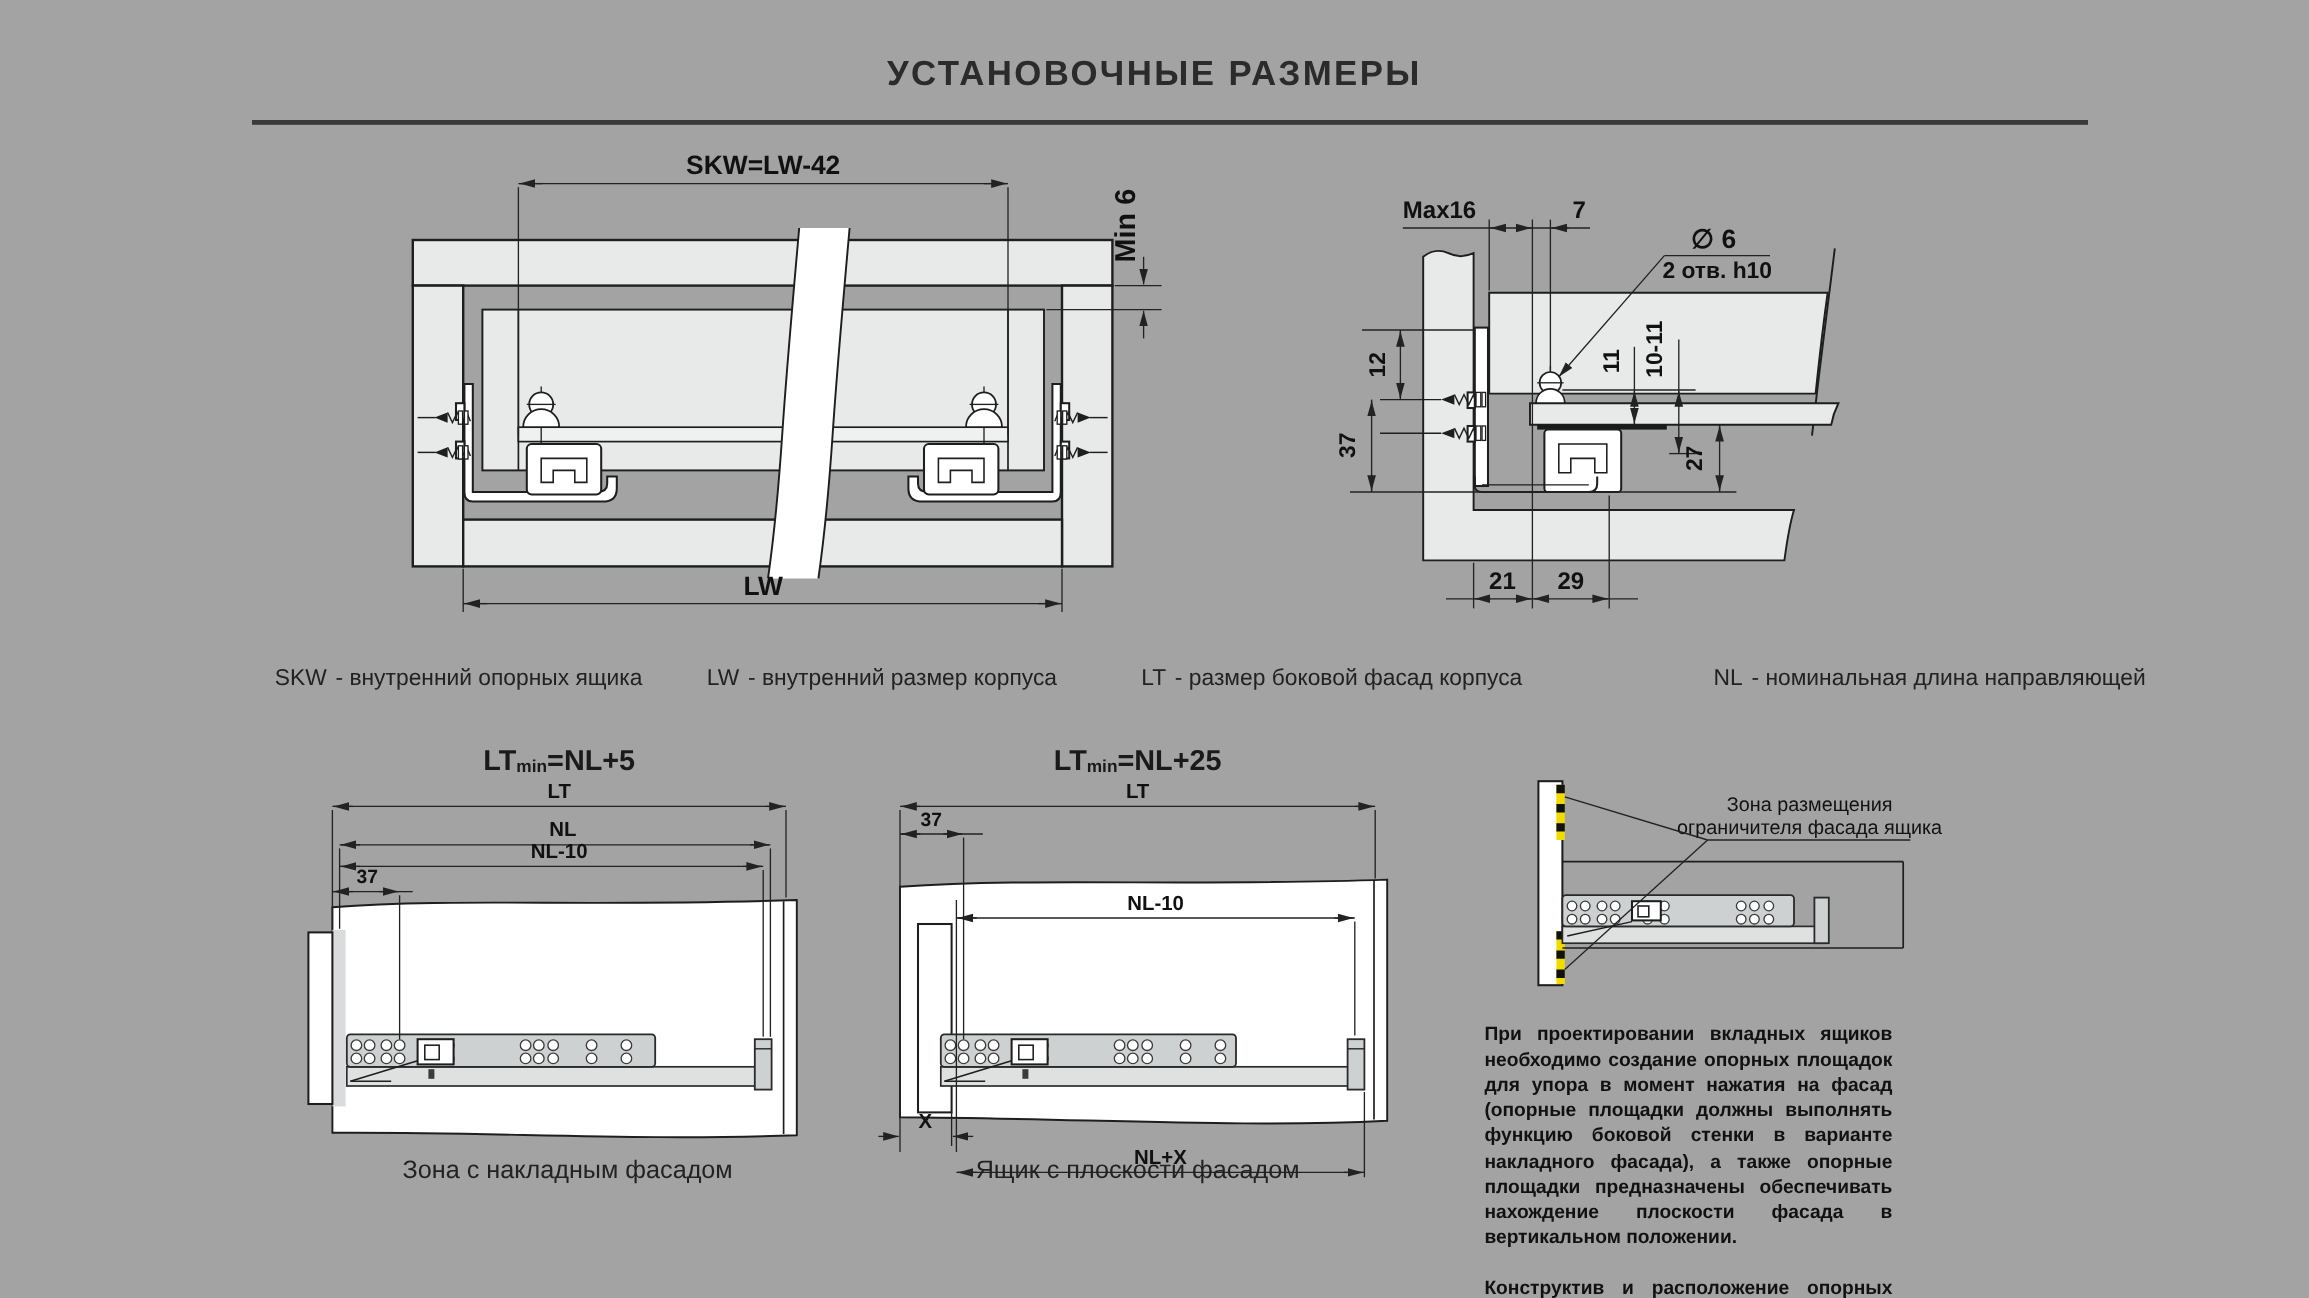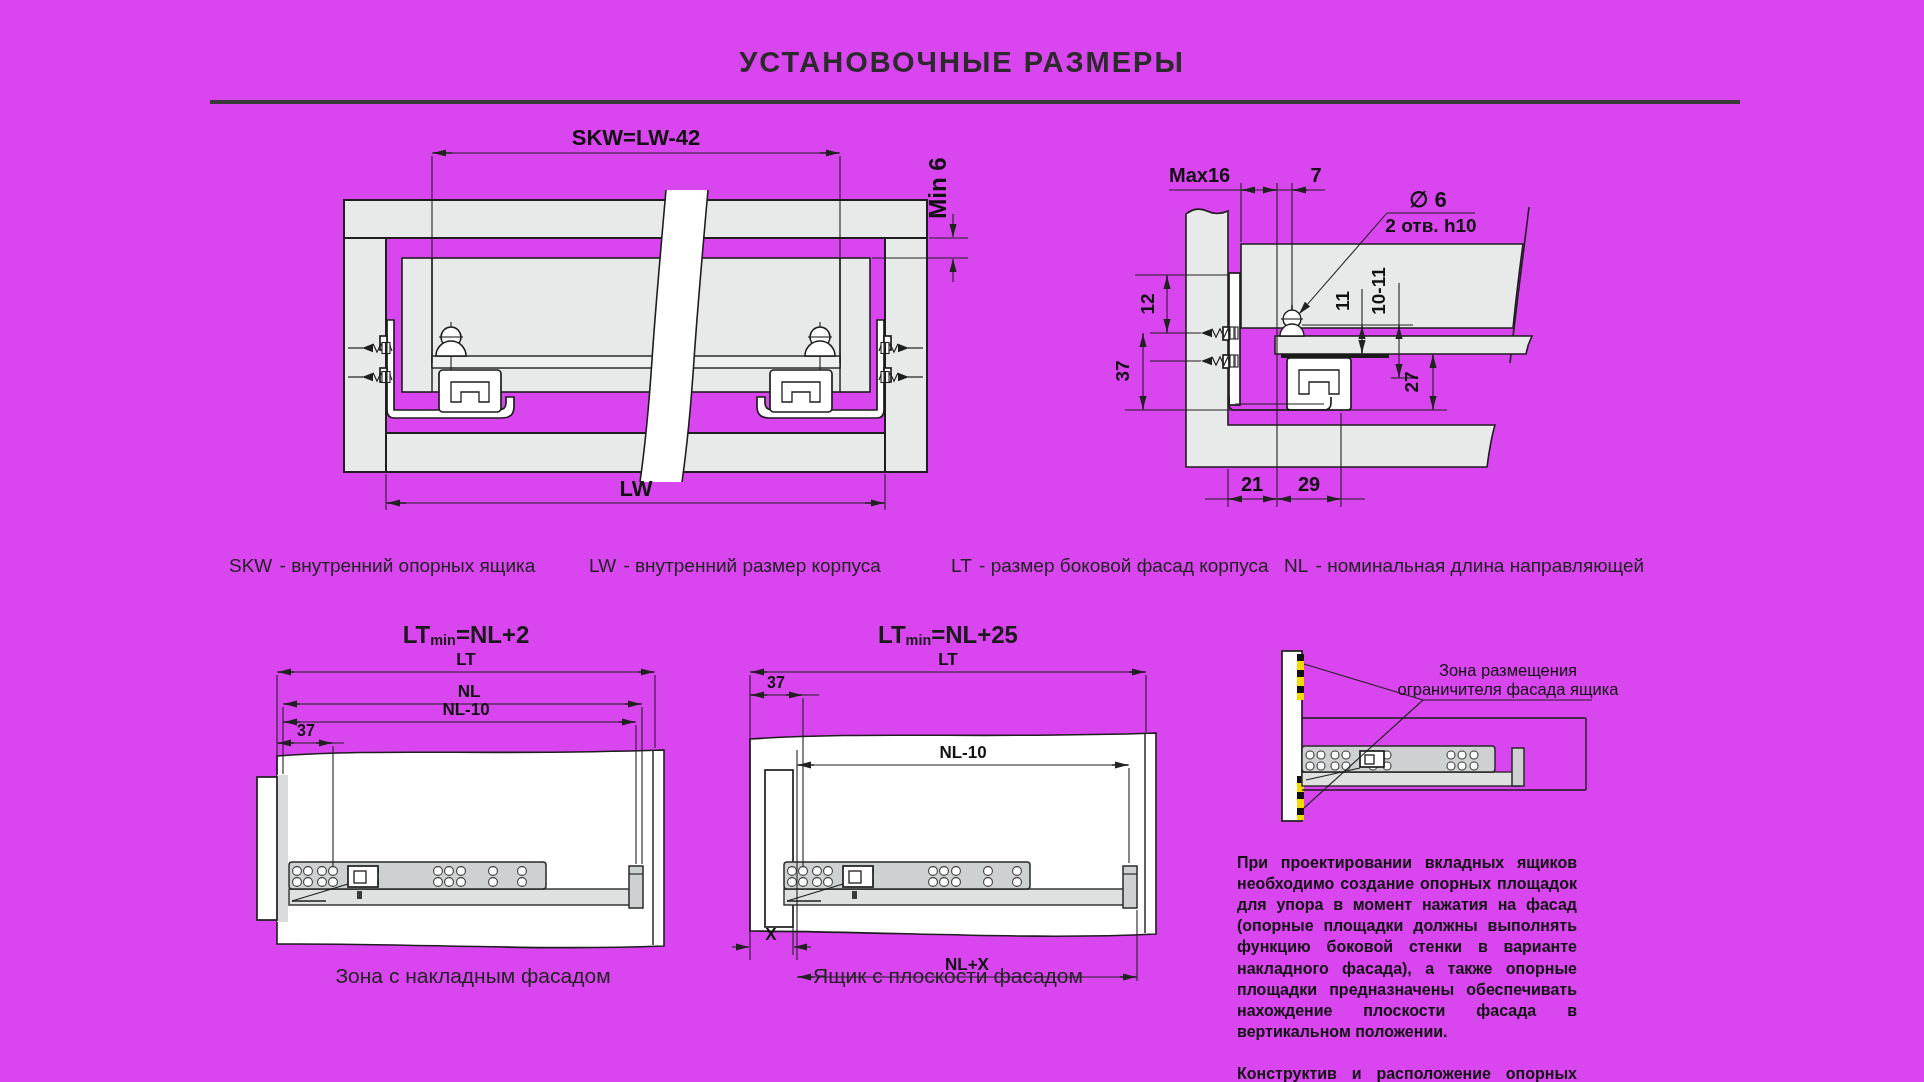--- a/index.html
+++ b/index.html
@@ -1,16 +1,16 @@
 <!DOCTYPE html>
 <html><head>
 <meta charset="utf-8">
 <style>
   html,body{margin:0;padding:0;background:#fff;}
-  #page{position:relative;width:1924px;height:1082px;background:#d946ef;overflow:hidden;
+  #page{position:relative;width:1924px;height:1082px;background:#a3a3a3;overflow:hidden;
         font-family:"Liberation Sans",sans-serif;color:#1a1a1a;}
   .abs{position:absolute;}
   #page-title{left:0;right:0;top:46px;text-align:center;font-size:29px;font-weight:bold;
               letter-spacing:2px;color:#2b2b2b;}
   #title-rule{left:210px;top:100px;width:1530px;height:4px;background:#3a3a3a;}
   .legend-item{top:555px;font-size:19px;white-space:nowrap;color:#222;}
   .legend-item b{font-weight:normal;margin-right:2px;}
   .diag-title{top:621px;transform:translateX(-50%);font-size:24px;font-weight:bold;white-space:nowrap;color:#1a1a1a;}
   .diag-title sub{font-size:0.6em;vertical-align:-0.12em;font-weight:bold;}
   .diag-caption{top:964px;transform:translateX(-50%);font-size:21px;color:#222;white-space:nowrap;}
@@ -217,25 +217,25 @@
       <line class="arr" x1="292" y1="98" x2="204" y2="199" marker-end="url(#arwB)"></line>
     </g>
   </svg>
 
   <div class="abs legend-item" style="left:229px">
     <b>SKW</b> <span>- внутренний опорных ящика</span></div>
   <div class="abs legend-item" style="left:589px">
     <b>LW</b> <span>- внутренний размер корпуса</span></div>
   <div class="abs legend-item" style="left:951px">
     <b>LT</b> <span>- размер боковой фасад корпуса</span></div>
-  <div class="abs legend-item" style="left:1284px">
+  <div class="abs legend-item" style="left:1428px">
     <b>NL</b> <span>- номинальная длина направляющей</span></div>
 
   <div class="abs diag-title" style="left:466px">
-    <span>LT</span><sub>min</sub><span>=NL+2</span>
+    <span>LT</span><sub>min</sub><span>=NL+5</span>
   </div>
   <svg class="abs" style="left:230px;top:615px" width="480" height="385" viewBox="0 0 480 385">
     <defs>
       <marker id="arwC" markerUnits="userSpaceOnUse" markerWidth="14" markerHeight="10" refX="13" refY="4.5" orient="auto">
         <path d="M13,4.5 L0,0.9 L0,8.1 Z" fill="#222"></path>
       </marker>
     </defs>
     <path class="wavy" d="M47,141 C150,133 260,141 434,135 L434,331 C300,336 180,328 47,329 Z"></path>
     <line x1="423" y1="136" x2="423" y2="330" stroke="#1e1e1e" stroke-width="1.4"></line>
     <rect x="47" y="160" width="11" height="147" fill="#d9dbdc"></rect>

